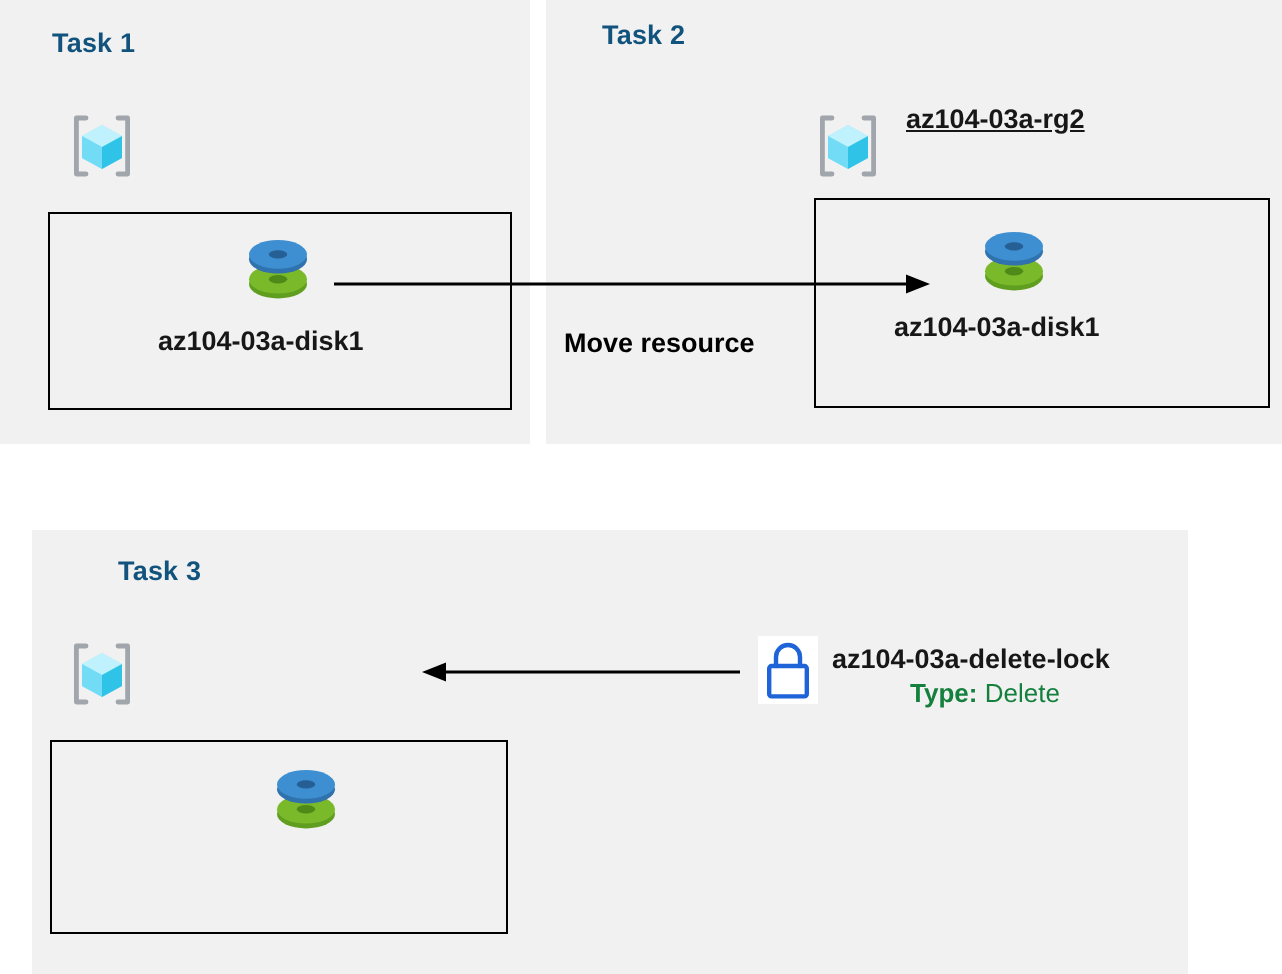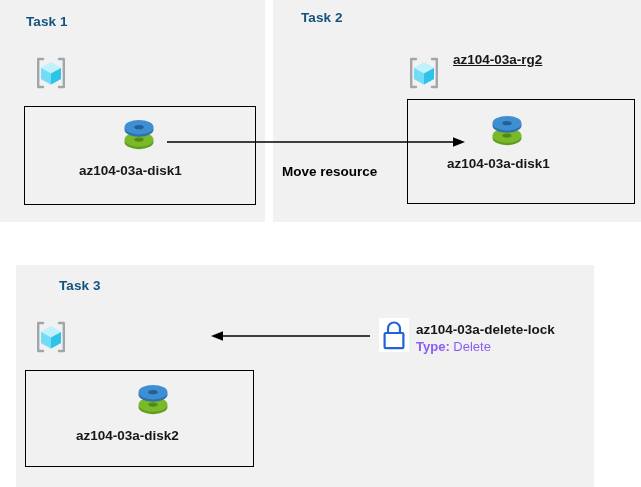--- a/index.html
+++ b/index.html
@@ -78,22 +78,23 @@
   .node-label {
     position: absolute;
     font-size: 13.5px;
     font-weight: bold;
     color: #171717;
     white-space: nowrap;
   }
   .sub-label {
     position: absolute;
     font-size: 13px;
-    color: #8b5cf6;
-    white-space: nowrap;
+    color: #15803d;
+    white-space: nowrap;
+    margin-left: 39px;
   }
   .sub-label b { font-weight: bold; }
 
   .edge-label {
     position: absolute;
     font-size: 13.5px;
     font-weight: bold;
     color: #000000;
     white-space: nowrap;
     margin-top: 45px;
@@ -218,21 +219,20 @@
     <div class="disk-icon" id="diskicon-3">
       <svg viewBox="0 0 36 40" xmlns="http://www.w3.org/2000/svg">
         <ellipse cx="18" cy="27" rx="14.5" ry="7.2" fill="#5f9e1f"></ellipse>
         <ellipse cx="18" cy="24.6" rx="14.5" ry="7.2" fill="#7ab929"></ellipse>
         <ellipse cx="18" cy="24.6" rx="4.6" ry="2.1" fill="#4f8a18"></ellipse>
         <ellipse cx="18" cy="14.6" rx="14.5" ry="7.2" fill="#2f72ad"></ellipse>
         <ellipse cx="18" cy="12.2" rx="14.5" ry="7.2" fill="#3d8fd1"></ellipse>
         <ellipse cx="18" cy="12.2" rx="4.6" ry="2.1" fill="#255f94"></ellipse>
       </svg>
     </div>
-    <div class="node-label" id="disklabel-3">az104-03a-disk2</div>
 
     <div class="connector" style="left:194px; top:62px;">
       <svg width="160" height="18" viewBox="0 0 160 18" xmlns="http://www.w3.org/2000/svg">
         <line x1="12" y1="9" x2="160" y2="9" stroke="#000000" stroke-width="1.5"></line>
         <polygon points="1,9 13,4.2 13,13.8" fill="#000000"></polygon>
       </svg>
     </div>
 
     <div class="lock-icon" id="lockicon-3">
       <svg viewBox="0 0 30 34" xmlns="http://www.w3.org/2000/svg">

